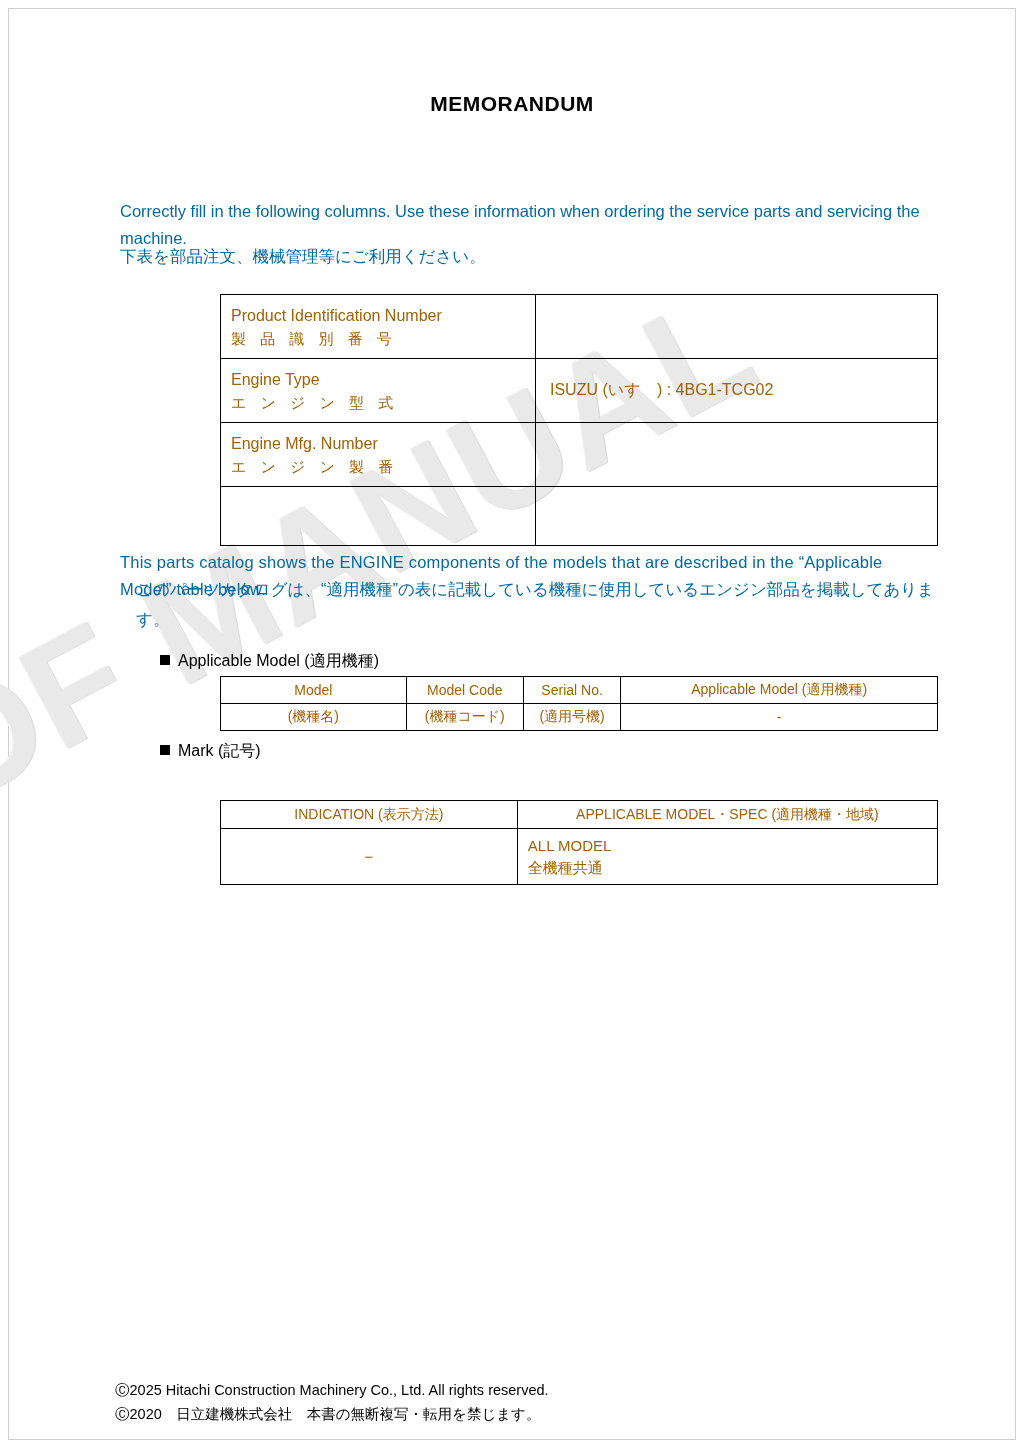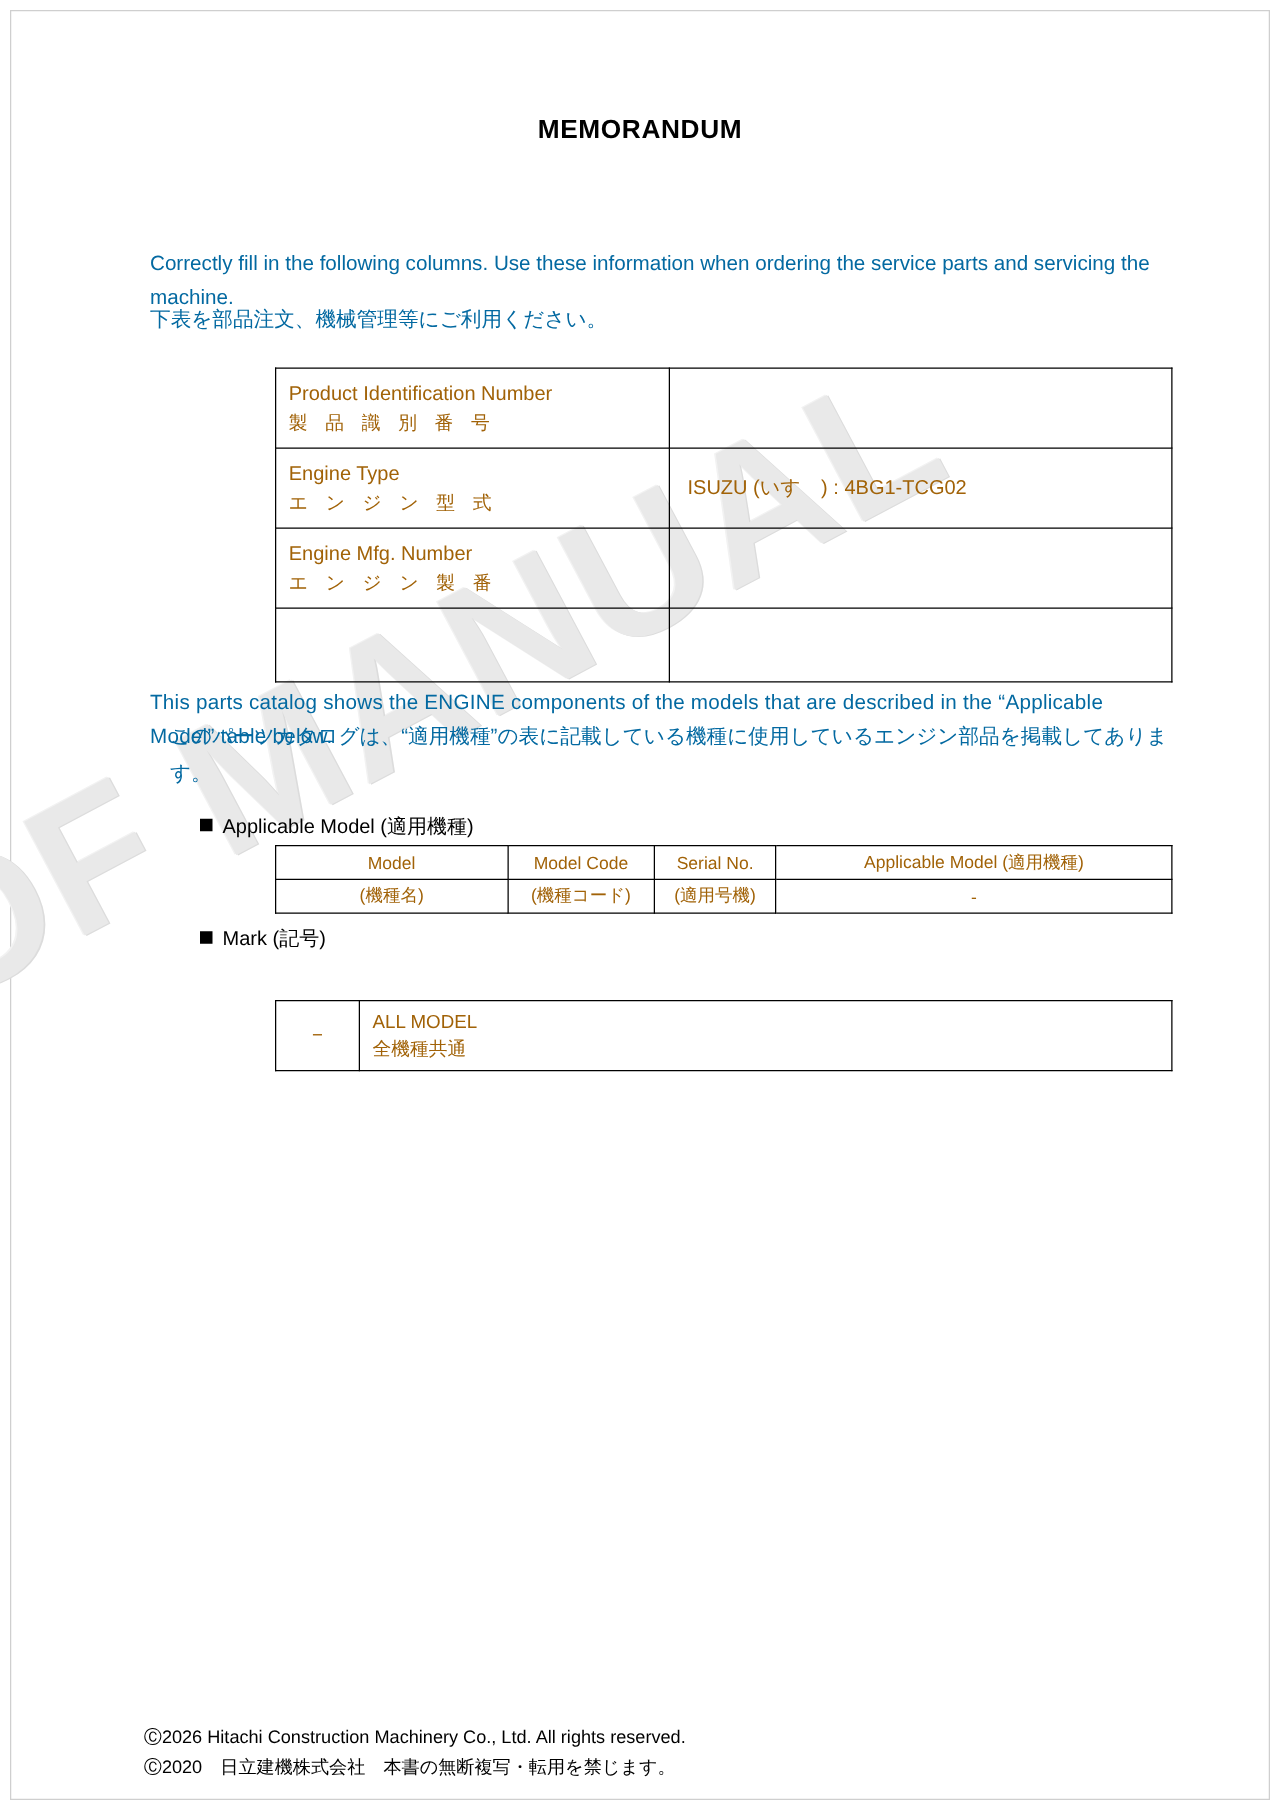--- a/index.html
+++ b/index.html
@@ -253,27 +253,31 @@
         </tr>
       </tbody>
     </table>
 
     <div class="section-head sec-mk">
       <span class="sq"></span><span>Mark (記号)</span>
     </div>
 
     <table class="frame mk-table">
       <tbody>
+        <tr class="mk-head">
+          <td class="mk-c1">INDICATION (表示方法)</td>
+          <td class="mk-c2">APPLICABLE MODEL・SPEC (適用機種・地域)</td>
+        </tr>
         <tr class="mk-body">
           <td class="mk-ind">−</td>
           <td class="mk-spec">
             <span class="en">ALL MODEL</span><br>
             <span class="jp">全機種共通</span>
           </td>
         </tr>
       </tbody>
     </table>
 
-    <div class="footer footer-1">Ⓒ2026 Hitachi Construction Machinery Co., Ltd. All rights reserved.</div>
+    <div class="footer footer-1">Ⓒ2025 Hitachi Construction Machinery Co., Ltd. All rights reserved.</div>
     <div class="footer footer-2">Ⓒ2020　日立建機株式会社　本書の無断複写・転用を禁じます。</div>
 
   </div>
 </div>
 
 </body></html>

